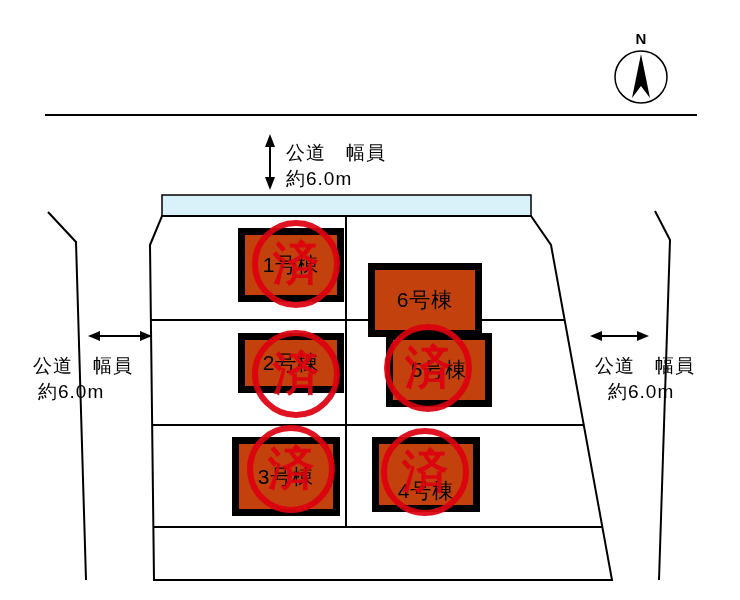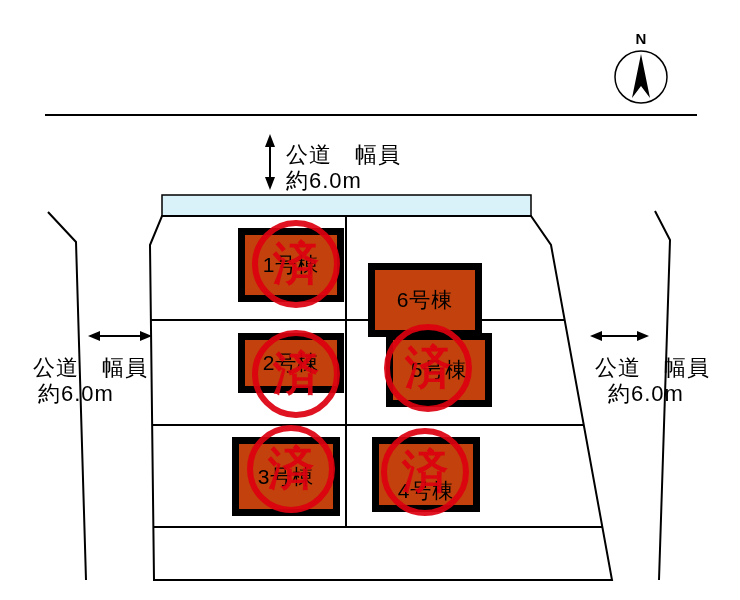--- a/index.html
+++ b/index.html
@@ -2,21 +2,21 @@
 <html><head>
 <meta charset="utf-8">
 <style>
   html,body { margin:0; padding:0; background:#ffffff; }
   #canvas {
     position:relative; width:740px; height:600px; background:#ffffff;
     font-family:"Liberation Sans","DejaVu Sans",sans-serif; overflow:hidden;
   }
   #outline-svg { position:absolute; left:0; top:0; width:740px; height:600px; }
   .label { position:absolute; color:#000; white-space:nowrap; }
-  .road-label { font-size:22px; letter-spacing:1px; }
+  .road-label { font-size:19px; letter-spacing:1px; }
   .compass-n { font-size:15px; font-weight:bold; text-align:center; width:22px; }
   .building {
     position:absolute; box-sizing:border-box; border:7px solid #000; background:#c2410c;
     display:flex; align-items:center; justify-content:center;
     font-size:21px; letter-spacing:1px; color:#000;
   }
   .stamp {
     position:absolute; box-sizing:border-box; width:88px; height:88px;
     border-radius:50%; display:flex; align-items:center; justify-content:center;
     font-weight:bold; font-size:46px; opacity:0.92; pointer-events:none;

